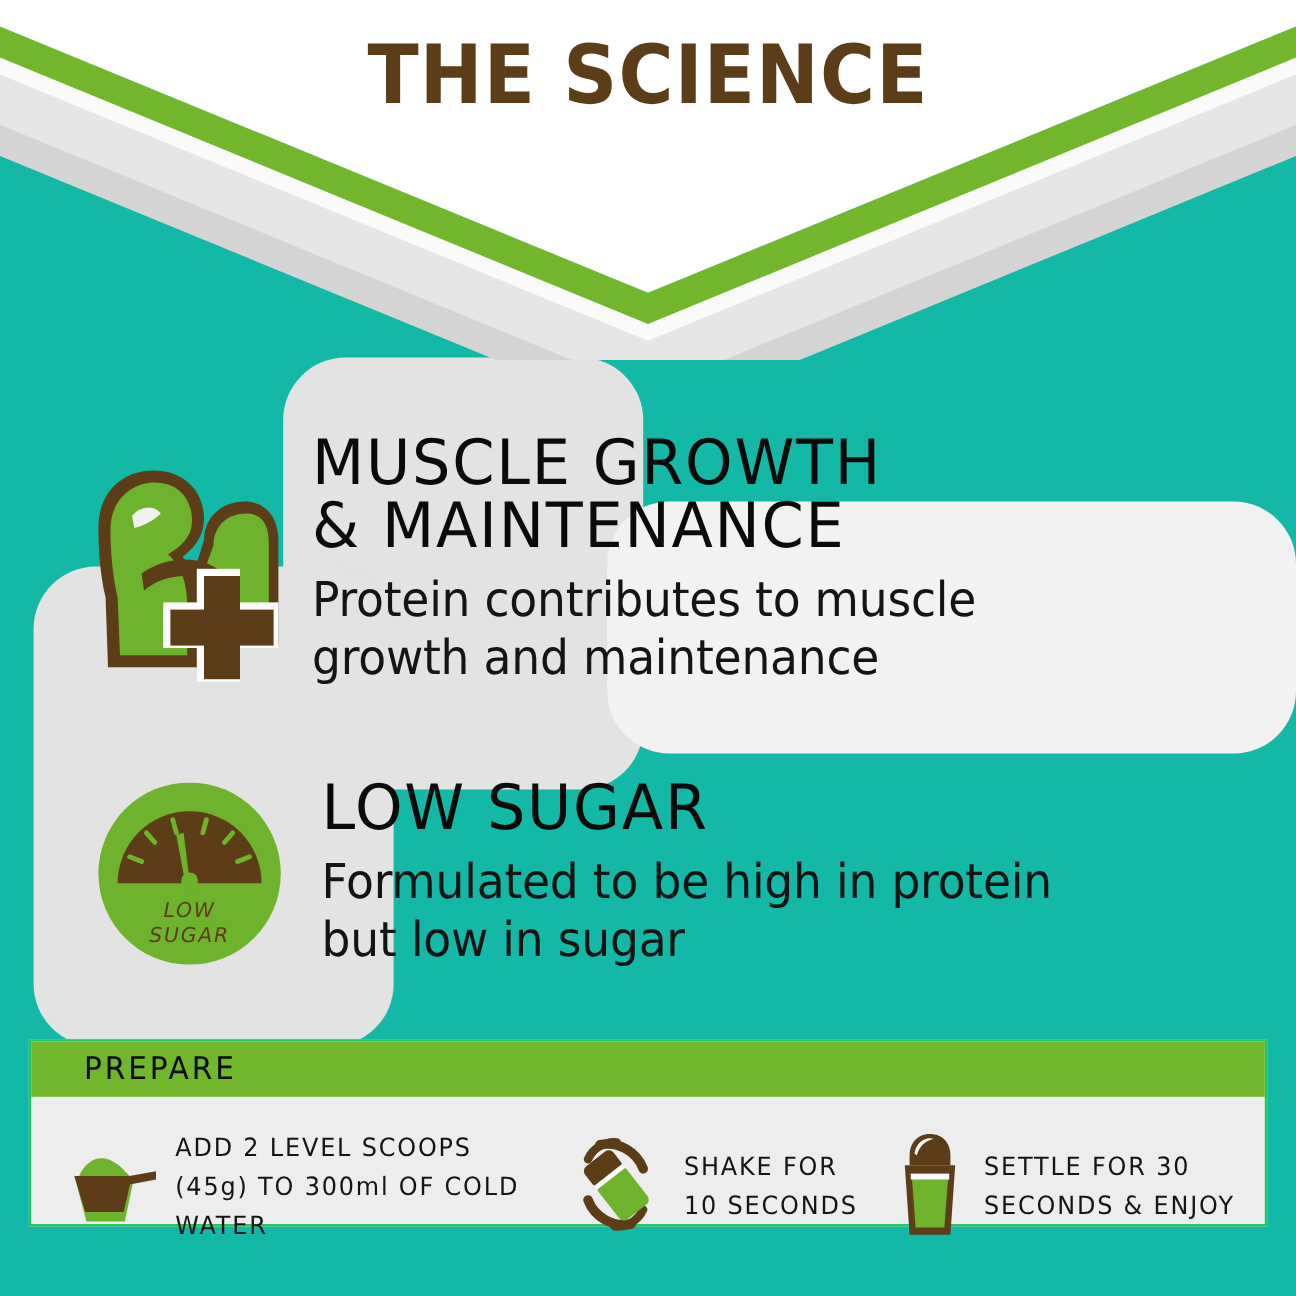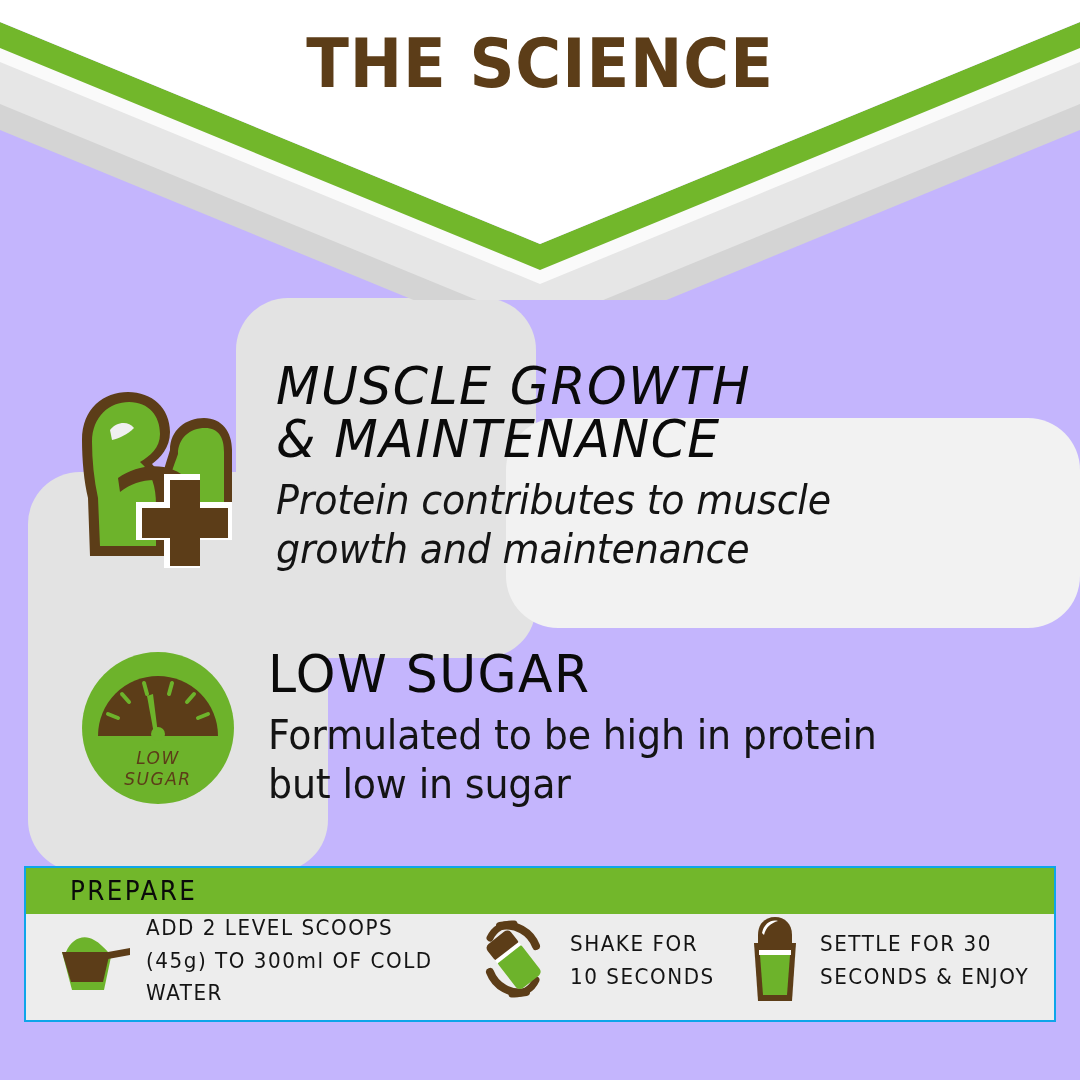--- a/index.html
+++ b/index.html
@@ -5,21 +5,21 @@
   html,body{margin:0;padding:0;}
   body{
     width:1080px;height:1080px;
     background:#ececec;
     font-family:"Liberation Sans", sans-serif;
     overflow:hidden;
   }
   .poster{
     position:relative;
     width:1080px;height:1080px;
-    background:#c4b5fd;
+    background:#14b8a6;
     overflow:hidden;
   }
 
   
   .banner{
     position:absolute;left:0;top:0;width:1080px;height:300px;
     overflow:hidden;
   }
   .banner svg{position:absolute;left:0;top:0;}
 
@@ -69,45 +69,45 @@
     line-height:1.22;
     letter-spacing:-0.2px;
     font-weight:400;
     transform:scaleX(0.95);
     transform-origin:0 50%;
   }
   .f-body div{white-space:nowrap;}
 
   #feature-muscle{left:60px;top:360px;width:980px;}
   #feature-muscle .icon{width:196px;margin-top:18px;}
-  #feature-muscle .copy{margin-left:20px;font-style:italic;}
+  #feature-muscle .copy{margin-left:4px;}
 
   #feature-sugar{left:60px;top:648px;width:980px;}
   #feature-sugar .icon{width:196px;margin-top:4px;}
   #feature-sugar .copy{margin-left:12px;}
 
   
   .prepare{
     position:absolute;left:24px;top:866px;width:1032px;height:156px;
-    border:2px solid #0ea5e9;
+    border:2px solid #22c55e;
     background:#ededed;
     box-sizing:border-box;
     z-index:4;
   }
   .prepare-head{
     height:46px;background:#72b72b;display:flex;align-items:center;
   }
   .prepare-head span{
     font-family:"DejaVu Sans", sans-serif;
     font-size:26px;letter-spacing:2.5px;color:#0a0a0a;
     margin-left:44px;font-weight:500;
     transform:scaleX(0.95);transform-origin:0 50%;
   }
   .steps{
-    display:flex;align-items:center;height:94px;padding:0 14px;box-sizing:border-box;
+    display:flex;align-items:center;height:94px;padding:0 14px;box-sizing:border-box;margin-top:28px;
   }
   .step{display:flex;align-items:center;}
   .step .s-icon{flex:0 0 auto;}
   .step .s-text{
     font-family:"DejaVu Sans", sans-serif;
     font-size:21px;line-height:1.55;letter-spacing:1.6px;
     color:#141414;margin-left:14px;font-weight:500;
     transform:scaleX(0.95);transform-origin:0 50%;
   }
   .step .s-text div{white-space:nowrap;}

